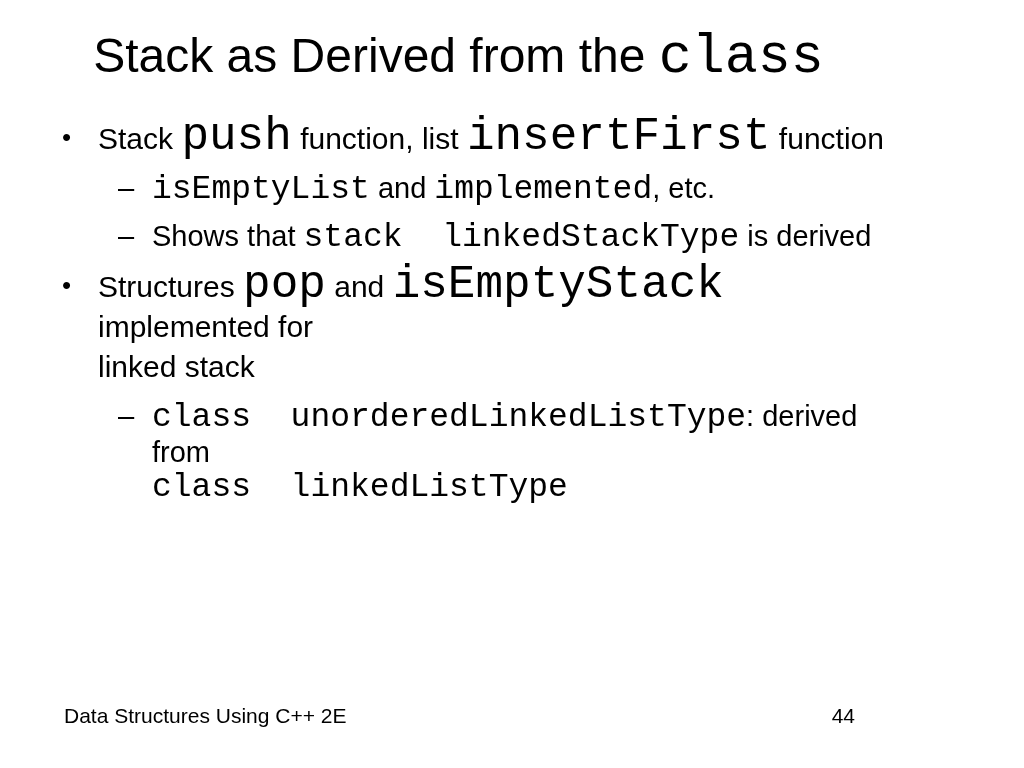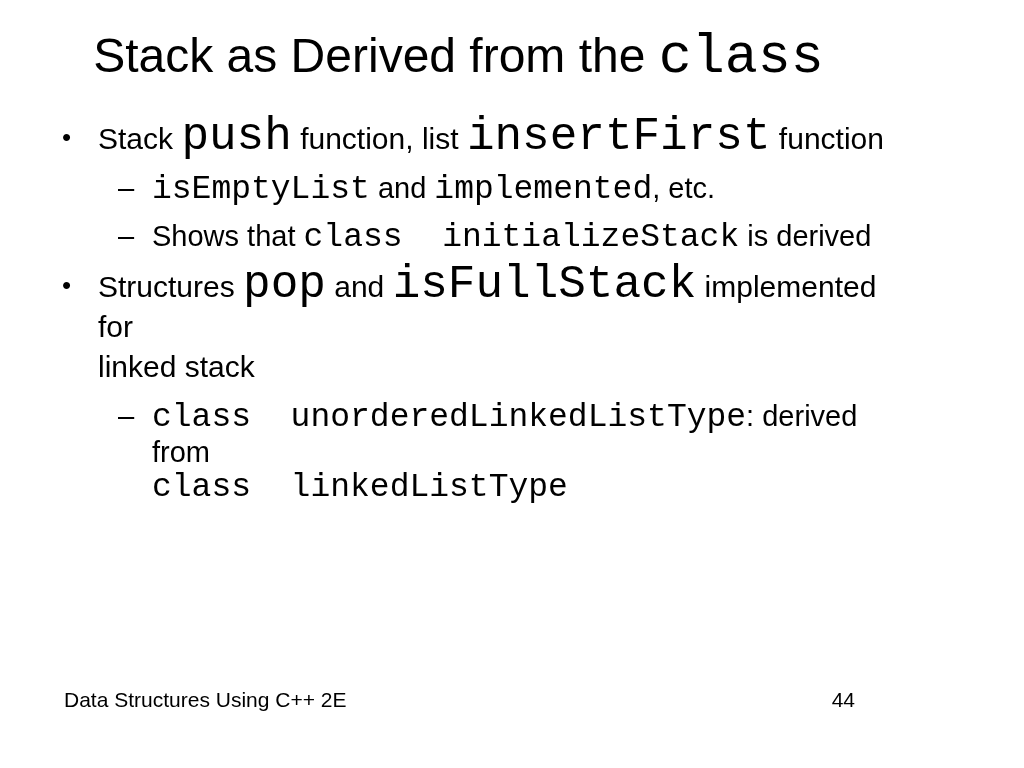--- a/index.html
+++ b/index.html
@@ -62,42 +62,42 @@
     top: 0;
     line-height: 34px;
     font-size: 29px;
   }
 
   
   .footer {
     position: absolute;
     left: 64px;
     right: 62px;
-    bottom: 56px;
+    bottom: 40px;
     display: flex;
     justify-content: space-between;
     font-size: 21px;
     line-height: 24px;
   }
 </style>
 </head>
 <body>
 
 <div class="slide">
 
   <h1 class="title">
       <div class="line"><span class="sans">Stack as Derived from the </span><span class="mono">class</span></div>
     </h1>
 
   <div class="content">
       <div class="item l1"><span class="marker sans">•</span><div class="line"><span class="sans">Stack </span><span class="mono">push</span><span class="sans"> function, list </span><span class="mono">insertFirst</span><span class="sans"> function</span></div></div>
       <div class="item l2"><span class="marker sans">–</span></div>
       <div class="item l2"><span class="marker sans">–</span><div class="line"><span class="mono">isEmptyList</span><span class="sans"> and </span><span class="mono">implemented</span><span class="sans">, etc.</span></div></div>
-      <div class="item l2"><span class="marker sans">–</span><div class="line"><span class="sans">Shows that </span><span class="mono">class  initializeStack</span><span class="sans"> is derived</span></div></div>
-      <div class="item l1"><span class="marker sans">•</span><div class="line"><span class="sans">Structures </span><span class="mono">pop</span><span class="sans"> and </span><span class="mono">isFullStack</span><span class="sans"> implemented for</span></div><div class="line"><span class="sans">linked stack</span></div></div>
+      <div class="item l2"><span class="marker sans">–</span><div class="line"><span class="sans">Shows that </span><span class="mono">stack  linkedStackType</span><span class="sans"> is derived</span></div></div>
+      <div class="item l1"><span class="marker sans">•</span><div class="line"><span class="sans">Structures </span><span class="mono">pop</span><span class="sans"> and </span><span class="mono">isEmptyStack</span><span class="sans"> implemented for</span></div><div class="line"><span class="sans">linked stack</span></div></div>
       <div class="item l2"><span class="marker sans">–</span></div>
       <div class="item l2"><span class="marker sans">–</span><div class="line"><span class="mono">class  unorderedLinkedListType</span><span class="sans">: derived from</span></div><div class="line"><span class="mono">class  linkedListType</span></div></div>
     </div>
 
   <div class="footer">
     <span>Data Structures Using C++ 2E</span>
     <span>44</span>
   </div>
 
 </div>

